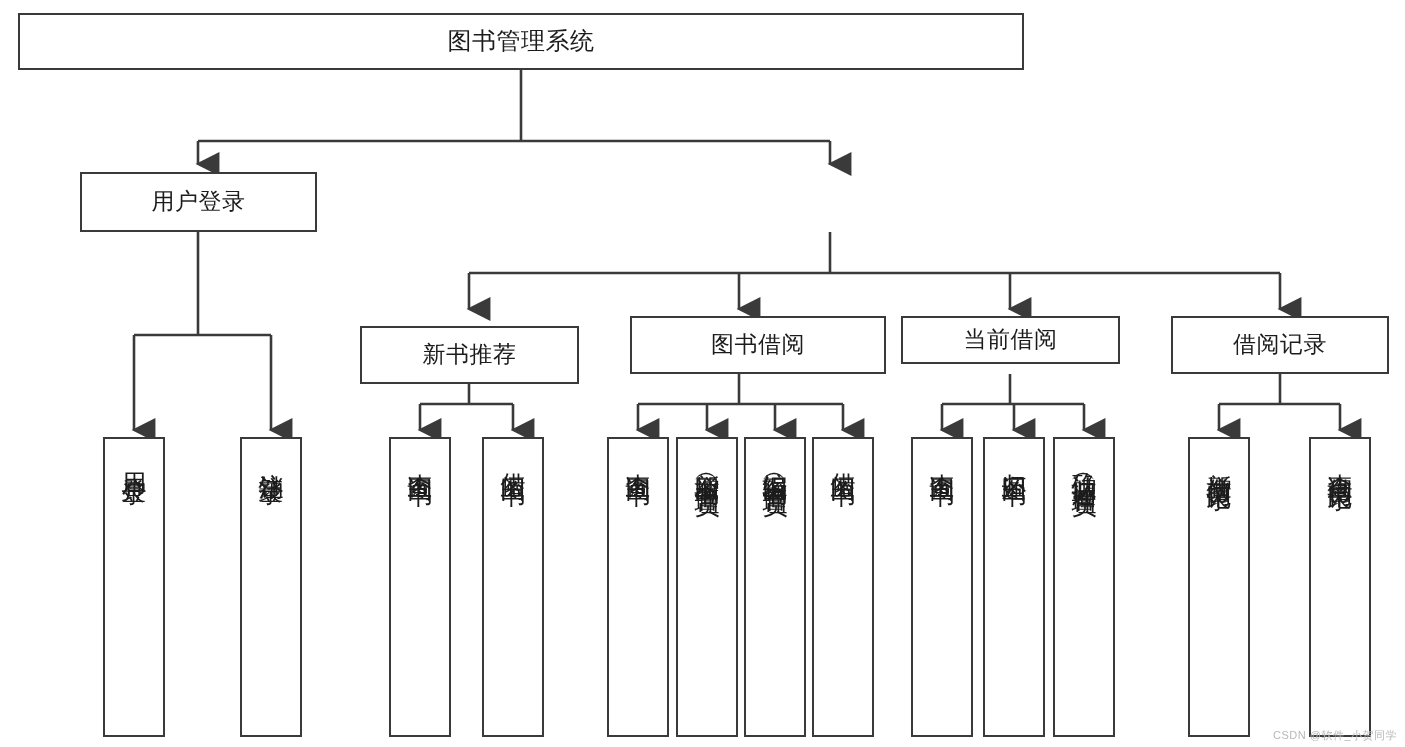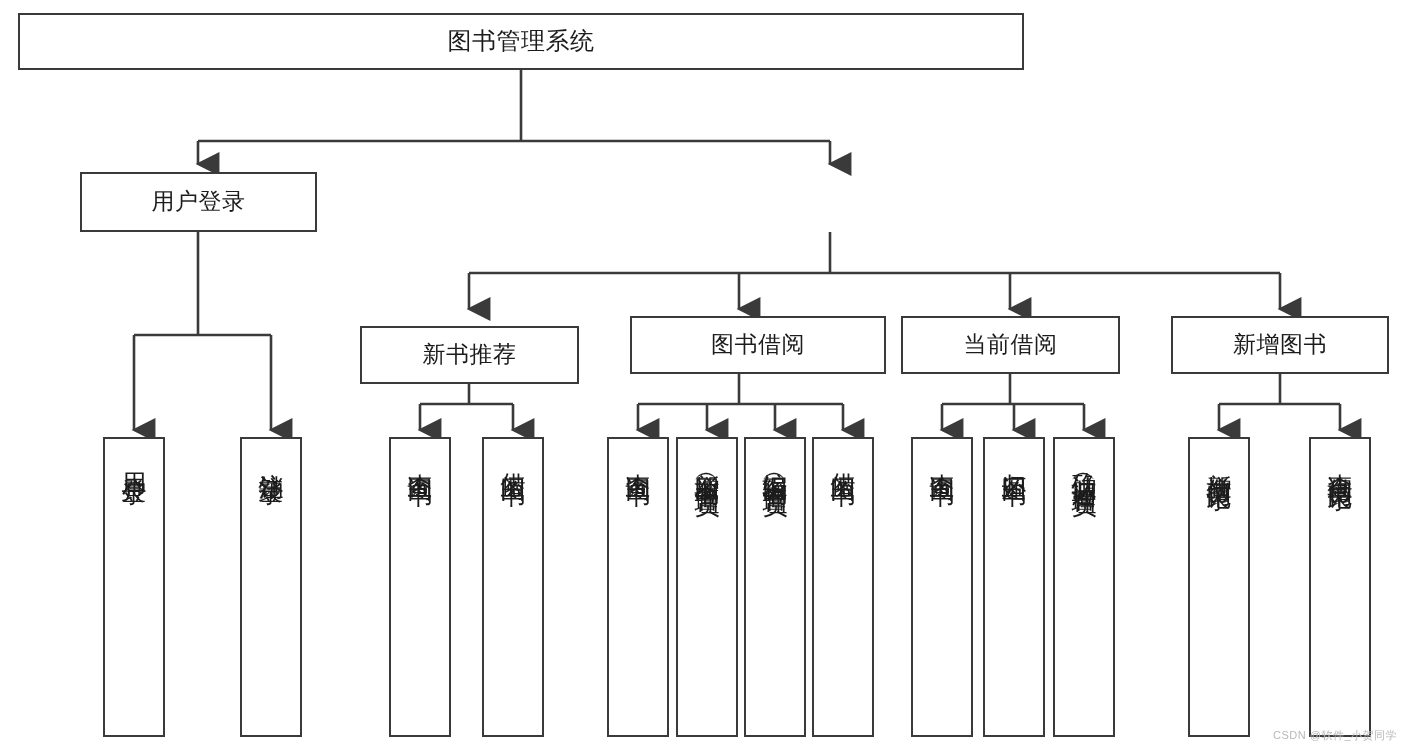--- a/index.html
+++ b/index.html
@@ -136,25 +136,25 @@
   <div class="node h" style="left: 80px; top: 172px; width: 237px; height: 60px; border-color: rgb(58, 58, 58); background: rgb(255, 255, 255); color: rgb(28, 28, 28);">
     <span class="label">用户登录</span>
   </div>
 
   <div class="node h" style="left: 360px; top: 326px; width: 219px; height: 58px; border-color: rgb(58, 58, 58); background: rgb(255, 255, 255); color: rgb(28, 28, 28);">
     <span class="label">新书推荐</span>
   </div>
   <div class="node h" style="left: 630px; top: 316px; width: 256px; height: 58px; border-color: rgb(58, 58, 58); background: rgb(255, 255, 255); color: rgb(28, 28, 28);">
     <span class="label">图书借阅</span>
   </div>
-  <div class="node h" style="left: 901px; top: 316px; width: 219px; height: 58px; border-color: rgb(58, 58, 58); background: rgb(255, 255, 255); color: rgb(28, 28, 28);">
+  <div class="node h" style="left: 901px; top: 316px; width: 219px; height: 48px; border-color: rgb(58, 58, 58); background: rgb(255, 255, 255); color: rgb(28, 28, 28);">
     <span class="label">当前借阅</span>
   </div>
   <div class="node h" style="left: 1171px; top: 316px; width: 218px; height: 58px; border-color: rgb(58, 58, 58); background: rgb(255, 255, 255); color: rgb(28, 28, 28);">
-    <span class="label">新增图书</span>
+    <span class="label">借阅记录</span>
   </div>
 
   <div class="node v" style="left: 103px; top: 437px; width: 62px; height: 300px; border-color: rgb(58, 58, 58); background: rgb(255, 255, 255); color: rgb(28, 28, 28);">
     <span class="label">用户登录</span>
   </div>
   <div class="node v" style="left: 240px; top: 437px; width: 62px; height: 300px; border-color: rgb(58, 58, 58); background: rgb(255, 255, 255); color: rgb(28, 28, 28);">
     <span class="label">注销登录</span>
   </div>
   <div class="node v" style="left: 389px; top: 437px; width: 62px; height: 300px; border-color: rgb(58, 58, 58); background: rgb(255, 255, 255); color: rgb(28, 28, 28);">
     <span class="label">查询图书</span>

